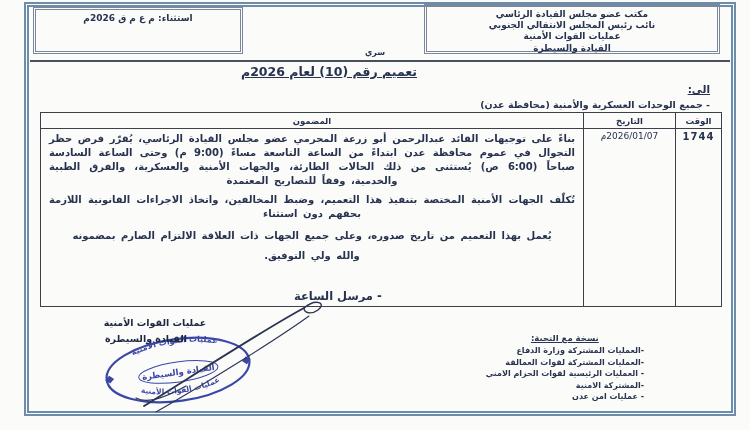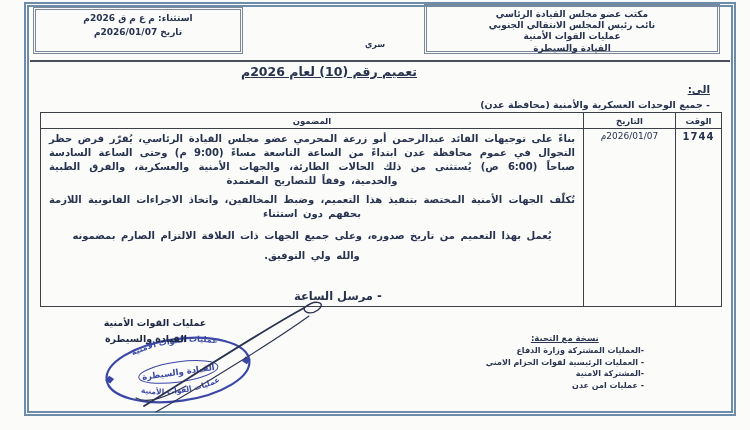--- a/index.html
+++ b/index.html
@@ -28,21 +28,21 @@
     text-align: center; line-height: 13.5px; padding-top: 2px;
   }
   .office-box {
     position: absolute; left: 388px; top: 4px;
     width: 296px; height: 50px;
     border: 3px double #7b889a;
     font-size: 9px; font-weight: bold;
     text-align: center; line-height: 11.2px; padding-top: 2px; margin-left: 36px;
   }
   .classification {
-    position: absolute; top: 40px; left: 0; width: 750px;
+    position: absolute; top: 48px; left: 0; width: 750px;
     text-align: center; font-size: 8px; font-weight: bold;
   }
   .divider {
     position: absolute; left: 30px; top: 60px; width: 700px;
     border-top: 2px solid #4a4f5c;
   }
   .title {
     position: absolute; top: 64px; left: 0; width: 658px;
     text-align: center; font-size: 12.5px; font-weight: bold;
     text-decoration: underline;
@@ -107,21 +107,20 @@
   .seal-svg { position: absolute; left: 100px; top: 331px; z-index: 1; }
   .sign-svg { position: absolute; left: 128px; top: 294px; z-index: 3; }
 </style>
 </head>
 <body>
 
 <div class="frame"></div>
 
 <div class="ref-box">
   <div>استثناء: م ع م ق 2026م</div>
-  <div>تاريخ 2026/01/07م</div>
 </div>
 
 <div class="office-box">
   <div>مكتب عضو مجلس القيادة الرئاسي</div>
   <div>نائب رئيس المجلس الانتقالي الجنوبي</div>
   <div>عمليات القوات الأمنية</div>
   <div>القيادة والسيطرة</div>
 </div>
 
 <div class="classification">سري</div>
@@ -155,20 +154,21 @@
         <p class="closing">والله ولي التوفيق.</p>
         <div class="action">- مرسل الساعة</div>
       </td>
     </tr>
   </tbody>
 </table>
 
 <div class="copies">
   <div class="heading">نسخة مع التحية:</div>
   <div>-العمليات المشتركة وزارة الدفاع</div>
+  <div>-العمليات المشتركة لقوات العمالقة</div>
   <div>- العمليات الرئيسية لقوات الحزام الامني</div>
   <div>-المشتركة الامنية</div>
   <div>- عمليات امن عدن</div>
 </div>
 
 <div class="stamp-line1">عمليات القوات الأمنية</div>
 <div class="stamp-line2">القيادة والسيطرة</div>
 
 <svg class="seal-svg" width="156" height="78" viewBox="0 0 156 78">
   <g transform="rotate(-8 78 39)" fill="none" stroke="#3a47a6">

